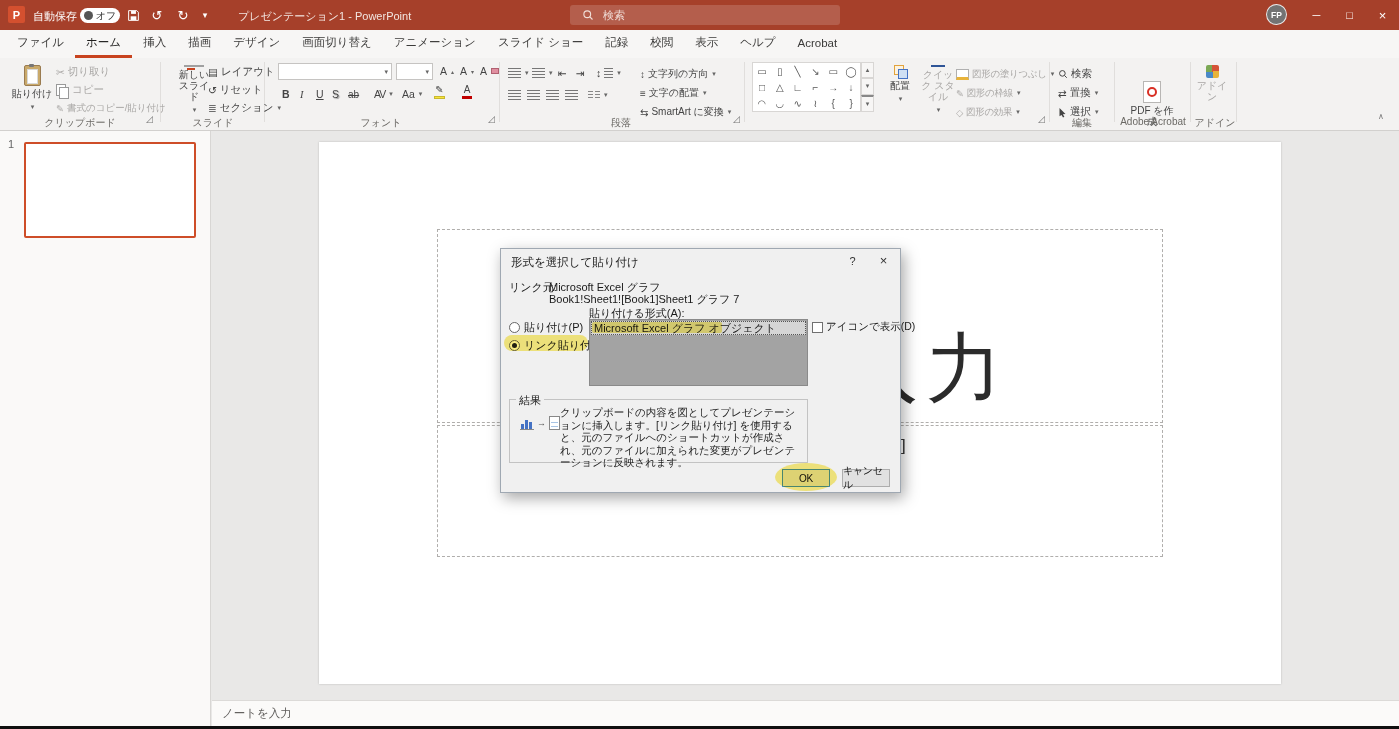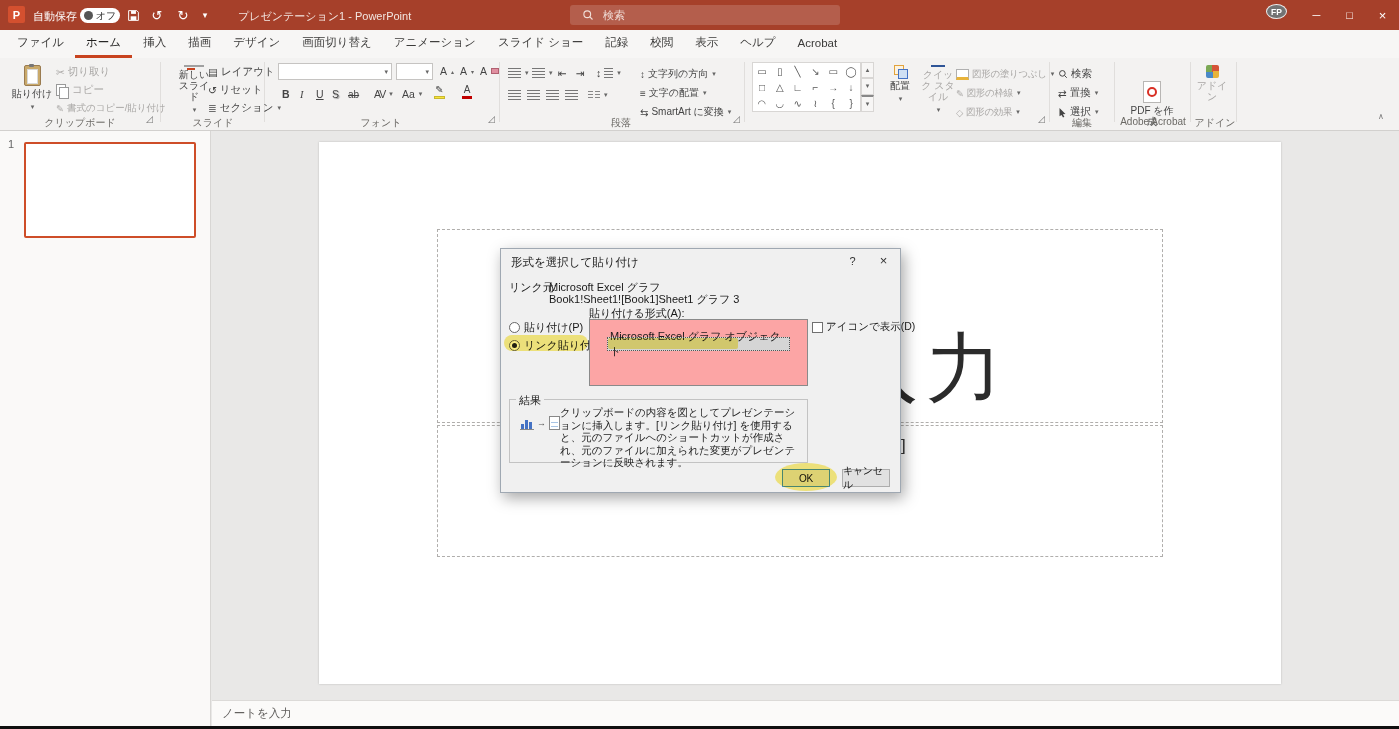--- a/index.html
+++ b/index.html
@@ -11,21 +11,21 @@
   .tb{position:absolute;display:flex;align-items:center;justify-content:center;color:#fff}
   .logo{width:17px;height:17px;background:#D4502F;border-radius:2px;font-weight:bold;font-size:11px}
   .toggle{width:40px;height:15px;background:#fff;border-radius:8px;display:flex;align-items:center;gap:3px;padding:0 3px;box-sizing:border-box}
   .knob{width:9px;height:9px;border-radius:50%;background:#555;flex:none}
   .tlabel{font-size:10px;color:#333}
   .searchbox{position:absolute;left:570px;top:5px;width:270px;height:20px;background:rgba(255,255,255,.16);
              border-radius:3px;display:flex;align-items:center;padding-left:12px;gap:7px;box-sizing:border-box}
   .searchbox input{background:transparent;border:none;outline:none;color:#fff;font-size:11px;width:210px;
                    font-family:"Liberation Sans","DejaVu Sans",sans-serif}
   .searchbox input::placeholder{color:#F0DED8}
-  .avatar{width:21px;height:15px;border-radius:50%;background:#737373;font-size:8.5px;font-weight:bold;
+  .avatar{width:21px;height:21px;border-radius:50%;background:#737373;font-size:8.5px;font-weight:bold;
           border:1.5px solid rgba(255,255,255,.85);box-sizing:border-box}
   .winbtn{width:33px;height:30px;font-size:11px}
 
   
   .tabrow{position:absolute;left:0;top:30px;right:0;height:28px;background:#F7F6F5;display:flex;align-items:stretch;padding-left:6px;z-index:9}
   .tab{display:flex;align-items:center;padding:0 11px;font-size:11.5px;color:#3B3A39;border-bottom:3px solid transparent;box-sizing:border-box;white-space:nowrap}
   .tab.active{border-bottom-color:#C8431F;color:#1F1E1D}
   .comment-btn{position:absolute;left:1318px;top:36px;width:22px;height:18px;display:flex;align-items:center;justify-content:center}
   .share-btn{position:absolute;left:1345px;top:36px;width:49px;height:20px;background:#C8431F;border-radius:2px;
              color:#fff;font-size:11px;display:flex;align-items:center;justify-content:center;gap:4px}
@@ -84,21 +84,21 @@
   .subfrag{position:absolute;left:884px;top:434px;font-size:17px;color:#333;white-space:nowrap}
 
   
   .dlg{position:absolute;left:500px;top:248px;width:401px;height:245px;background:#F0F0F0;border:1px solid #9FA8B2;
        box-shadow:3px 5px 14px rgba(0,0,0,.35);font-size:11px;color:#1A1A1A;z-index:50;box-sizing:border-box}
   .dlg .row{position:absolute;display:flex;align-items:center;gap:4px;white-space:nowrap}
   .dlg-ctl{position:absolute;top:4px;width:17px;height:15px;display:flex;align-items:center;justify-content:center;font-size:11px;color:#333}
   .radio{width:11px;height:11px;border:1px solid #666;border-radius:50%;background:#fff;position:relative;flex:none;box-sizing:border-box}
   .radio.sel::after{content:"";position:absolute;left:2px;top:2px;width:5px;height:5px;border-radius:50%;background:#222}
   .check{width:11px;height:11px;border:1px solid #707070;background:#fff;flex:none;box-sizing:border-box}
-  .listbox{position:absolute;left:88px;top:70px;width:219px;height:67px;background:#fca5a5;border:1px solid #8A8A8A;box-sizing:border-box;padding:17px}
+  .listbox{position:absolute;left:88px;top:70px;width:219px;height:67px;background:#a3a3a3;border:1px solid #8A8A8A;box-sizing:border-box;padding:1px}
   .listitem{height:14px;background:#D5D5D5;outline:1px dotted #555;outline-offset:-1px;display:flex;align-items:center;padding:0 3px;position:relative;font-size:11px}
   .groupbox{position:absolute;left:8px;top:150px;width:299px;height:64px;border:1px solid #C3C3C3;box-sizing:border-box}
   .grouplabel{position:absolute;left:6px;top:-7px;background:#F0F0F0;padding:0 3px;font-size:11px}
   .result-icons{position:absolute;left:10px;top:16px;display:flex;align-items:center;gap:3px}
   .minichart{width:14px;height:13px;border-bottom:1px solid #888;display:flex;align-items:flex-end;gap:1px;padding:0 1px;box-sizing:border-box}
   .minichart i{width:3px;background:#4472C4;display:block}
   .minidoc{width:11px;height:14px;background:#fff;border:1px solid #888;box-sizing:border-box;
            background-image:repeating-linear-gradient(to bottom,transparent 0 3px,#A8C4E4 3px 4px);
            background-size:7px 9px;background-position:1px 2px;background-repeat:no-repeat}
   .result-text{position:absolute;left:50px;top:6px;width:243px;font-size:10.5px;line-height:12.5px;color:#222;white-space:normal}
@@ -453,21 +453,21 @@
     <div class="row" style="left:10px;top:6px;font-size:11.5px">形式を選択して貼り付け</div>
     <div class="dlg-ctl" style="left:343px">
         <span>?</span>
       </div>
     <div class="dlg-ctl" style="left:374px;font-size:13px">
         <span>×</span>
       </div>
 
     <div class="row" style="left:8px;top:31px">リンク元:</div>
     <div class="row" style="left:48px;top:31px">Microsoft Excel グラフ</div>
-    <div class="row" style="left:48px;top:43px">Book1!Sheet1![Book1]Sheet1 グラフ 3</div>
+    <div class="row" style="left:48px;top:43px">Book1!Sheet1![Book1]Sheet1 グラフ 7</div>
 
     <div class="row" style="left:88px;top:57px">貼り付ける形式(A):</div>
 
     <div class="row" style="left:8px;top:71px">
       <span class="radio"></span>
       <span>貼り付け(P)</span>
     </div>
     <div class="row" style="left:8px;top:89px">
       <span class="radio sel"></span>
       <span>リンク貼り付け(L)</span>

